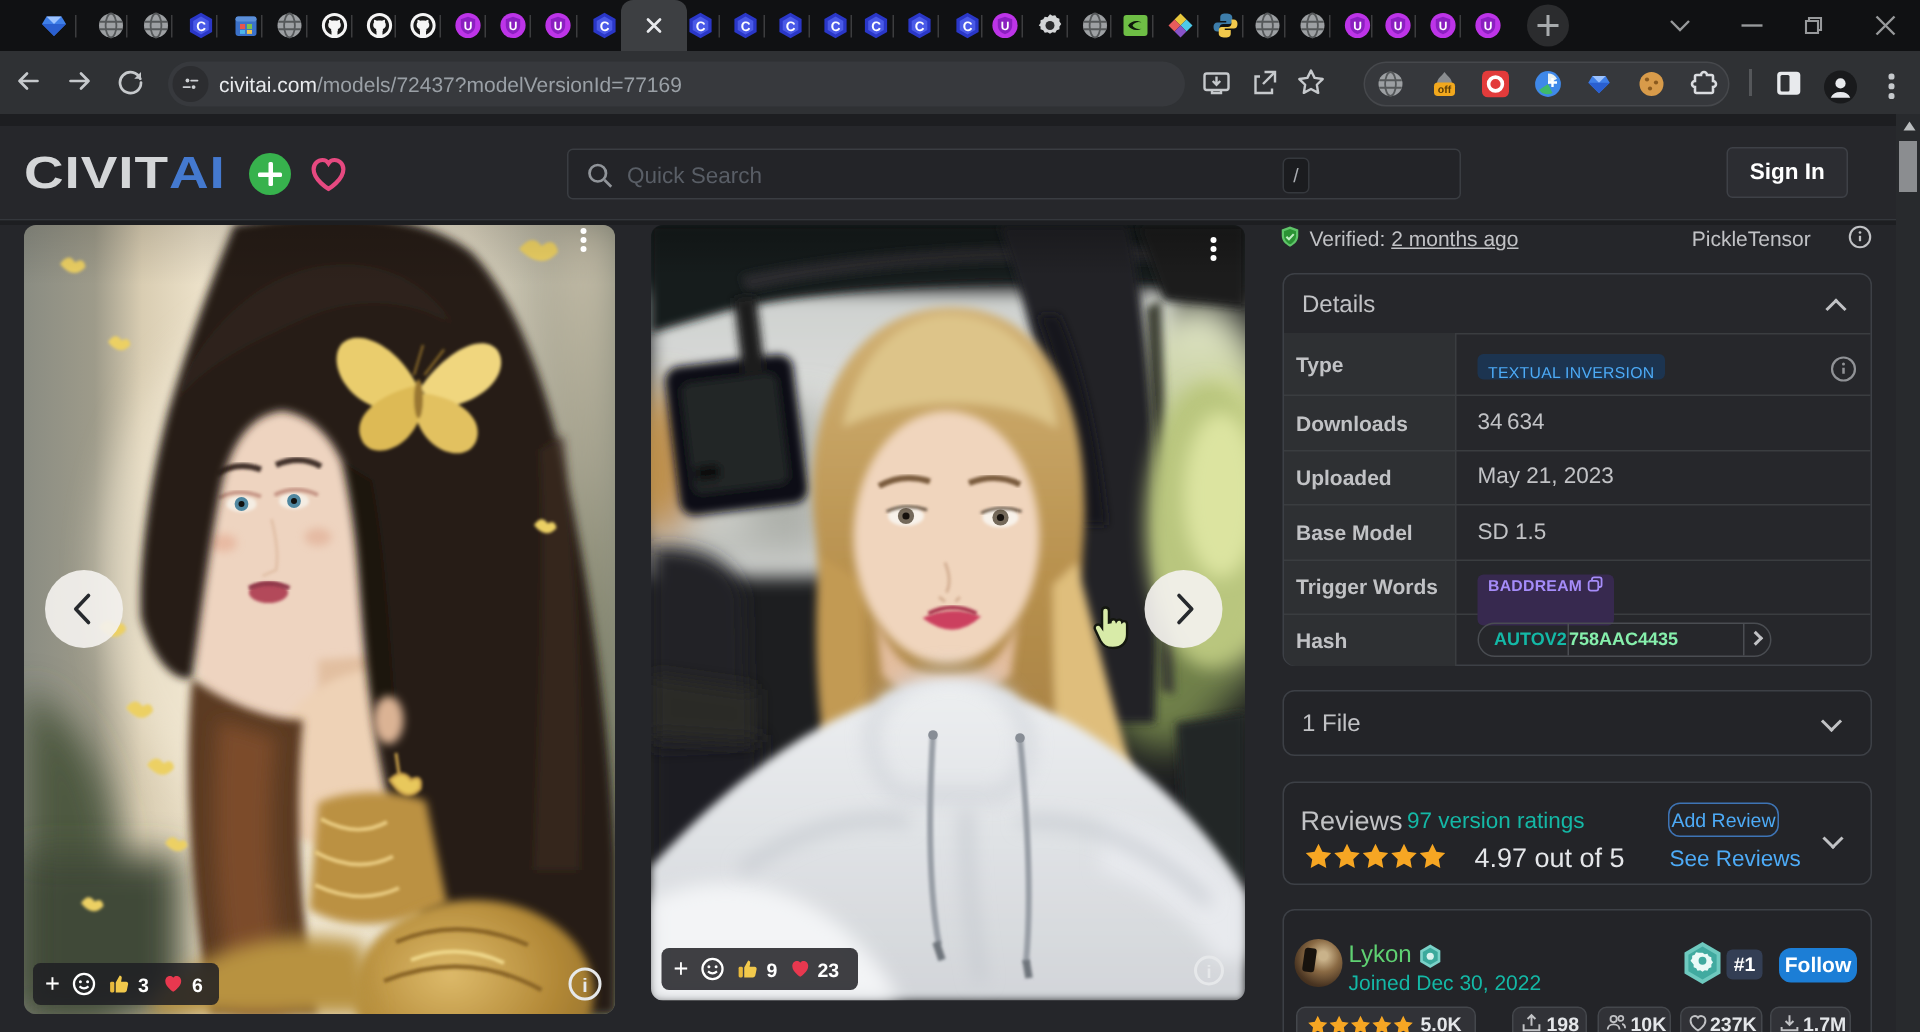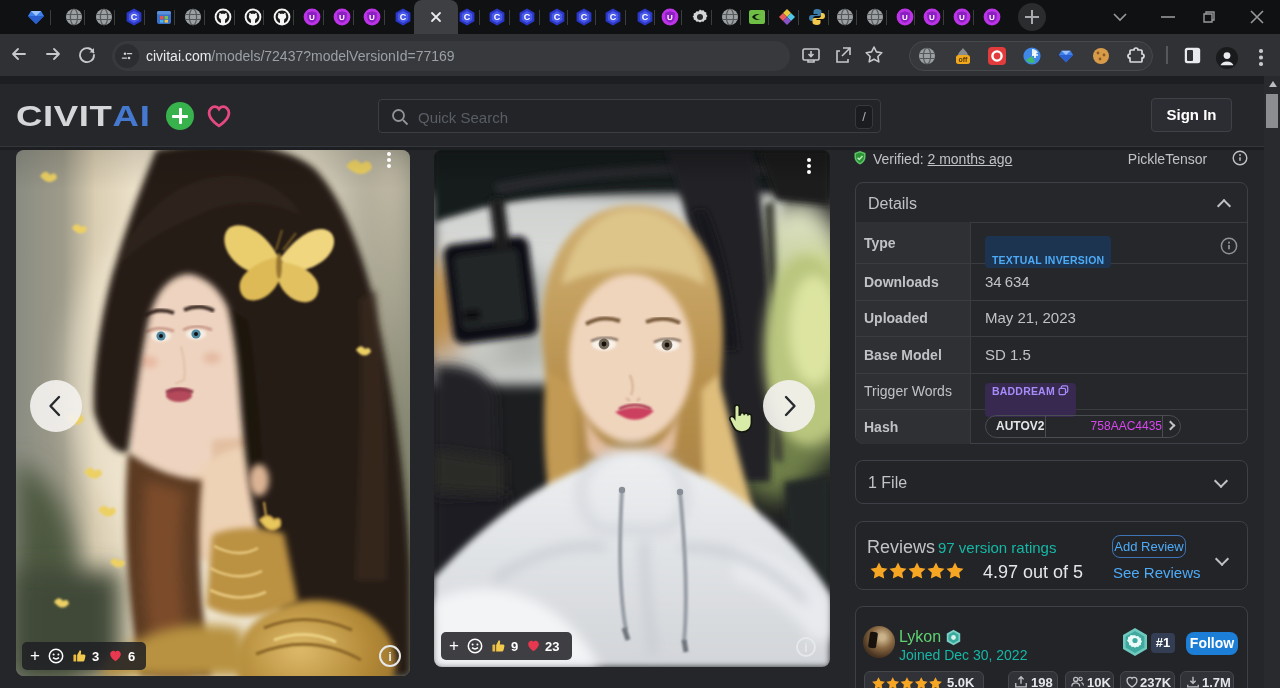--- a/index.html
+++ b/index.html
@@ -23,21 +23,21 @@
   #urltext { position:absolute; left:34px; top:7px; font-size:14px; color:#e8eaed; white-space:nowrap; }
   #urltext span { color:#9aa0a6;margin-top:21px; }
   #extpill { position:absolute; left:909px; top:7px; width:244px; height:30px; background:#36383c; border-radius:15px; border:1px solid #46484c; }
   
   #siteheader { position:absolute; left:0; top:84px; width:1264px; height:63px; background:#26272b; border-bottom:1px solid #34373c; }
   #logo { position:absolute; left:16px; top:15px; font-size:30px; font-weight:bold; letter-spacing:0.5px; color:#d4d6d8; transform:scale(1.22,1.0); transform-origin:left; }
   #logo b { color:#4479cf; }
   #plusbtn { position:absolute; left:166px; top:18px; width:28px; height:28px; border-radius:50%; background:#37b24d; }
   #plusbtn:before { content:""; position:absolute; left:6px; top:12.5px; width:16px; height:3px; background:#fff; border-radius:1px; }
   #plusbtn:after { content:""; position:absolute; left:12.5px; top:6px; width:3px; height:16px; background:#fff; border-radius:1px; }
-  #searchbox { position:absolute; left:378px; top:15px; width:503px; height:34px; background:#232428; border:1px solid #3a3d42; border-radius:4px; }
+  #searchbox { position:absolute; left:378px; top:15px; width:596px; height:34px; background:#232428; border:1px solid #3a3d42; border-radius:4px; }
   #signin { position:absolute; left:1151px; top:14px; width:81px; height:34px; background:#2c2d32; border:1px solid #3e4147; border-radius:4px; color:#fff; font-weight:bold; font-size:15px; text-align:center; line-height:32px; }
   
   .imgcard { position:absolute; top:150px; border-radius:8px; overflow:hidden; }
   .rbar { position:absolute; height:28px; background:rgba(30,31,35,0.85); border-radius:5px; color:#fff; }
   .dots3 { position:absolute; width:4px; height:4px; border-radius:50%; background:#fff; box-shadow:0 6px 0 #fff, 0 12px 0 #fff; }
   .navbtn { position:absolute; width:52px; height:52px; border-radius:50%; background:#f3f1ee; opacity:0.92; }
   .infobtn { position:absolute; border:2px solid #e6e8ea; border-radius:50%; color:#e6e8ea; font-weight:bold; text-align:center; }
   
   .card { position:absolute; left:855px; width:393px; background:#2b2c30; border:1px solid #3d4046; border-radius:8px; }
   .gtxt { color:#c1c2c5;text-align:center; }
@@ -631,39 +631,39 @@
       <div class="abs" style="left:114px;top:39px;width:1px;height:222px;background:#3a3d40"></div>
       <div class="abs" style="left:0;top:80px;width:391px;height:1px;background:#3a3d40"></div>
       <div class="abs" style="left:0;top:117px;width:391px;height:1px;background:#3a3d40"></div>
       <div class="abs" style="left:0;top:153px;width:391px;height:1px;background:#3a3d40"></div>
       <div class="abs" style="left:0;top:190px;width:391px;height:1px;background:#3a3d40"></div>
       <div class="abs" style="left:0;top:226px;width:391px;height:1px;background:#3a3d40"></div>
       <div class="abs gtxt" style="left:8px;top:52px;font-size:14px;font-weight:bold">Type</div>
       <div class="abs gtxt" style="left:8px;top:91px;font-size:14px;font-weight:bold">Downloads</div>
       <div class="abs gtxt" style="left:8px;top:127px;font-size:14px;font-weight:bold">Uploaded</div>
       <div class="abs gtxt" style="left:8px;top:164px;font-size:14px;font-weight:bold">Base Model</div>
-      <div class="abs gtxt" style="left:8px;top:200px;font-size:14px;font-weight:normal">Trigger Words</div>
+      <div class="abs gtxt" style="left:8px;top:200px;font-size:14px;font-weight:bold">Trigger Words</div>
       <div class="abs gtxt" style="left:8px;top:236px;font-size:14px;font-weight:bold">Hash</div>
-      <div class="abs" style="left:129px;top:53px;height:17px;padding:16px 7px;background:#1c3450;border-radius:4px;color:#4dabf7;font-size:10.5px;font-weight:bold;letter-spacing:0.2px;line-height:17px">TEXTUAL INVERSION</div>
+      <div class="abs" style="left:129px;top:53px;height:17px;padding:5px 7px;background:#1c3450;border-radius:4px;color:#4dabf7;font-size:10.5px;font-weight:normal;letter-spacing:0.2px;line-height:17px">TEXTUAL INVERSION</div>
       <svg class="abs" style="left:364px;top:54px" width="18" height="18" viewBox="0 0 16 16">
           <circle cx="8" cy="8" r="6.8" fill="none" stroke="#909296" stroke-width="1.3"></circle>
           <path d="M8 7.2v3.6" stroke="#909296" stroke-width="1.5"></path>
           <circle cx="8" cy="5" r="0.9" fill="#909296"></circle>
         </svg>
       <div class="abs gtxt" style="left:129px;top:90px;font-size:15px">34 634</div>
       <div class="abs gtxt" style="left:129px;top:126px;font-size:15px">May 21, 2023</div>
       <div class="abs gtxt" style="left:129px;top:163px;font-size:15px">SD 1.5</div>
       <div class="abs" style="left:129px;top:200px;height:34px;padding:0 7px;background:#37294f;border-radius:4px;color:#a58cf9;font-size:10.5px;font-weight:bold;letter-spacing:0.2px;line-height:17px">BADDREAM <svg width="11" height="11" viewBox="0 0 12 12" style="vertical-align:-1px">
             <rect x="3.6" y="1" width="7" height="7" rx="1.5" fill="none" stroke="#a58cf9" stroke-width="1.3"></rect>
             <rect x="1.2" y="3.6" width="7" height="7" rx="1.5" fill="#37294f" stroke="#a58cf9" stroke-width="1.3"></rect>
           </svg></div>
       <div class="abs" style="left:129px;top:232px;width:196px;height:23px;border:1px solid #4a4d52;border-radius:12px">
-        <div class="abs" style="left:10px;top:3px;font-size:12px;font-weight:bold;color:#e5e5e5">AUTOV2</div>
+        <div class="abs" style="left:10px;top:3px;font-size:12px;font-weight:bold;color:#14b8a6">AUTOV2</div>
         <div class="abs" style="left:59px;top:0;width:1px;height:21px;background:#4a4d52"></div>
-        <div class="abs" style="left:60px;top:3px;width:116px;text-align:right;font-size:12px;font-weight:normal;color:#d946ef">758AAC4435</div>
+        <div class="abs" style="left:60px;top:3px;width:116px;text-align:left;font-size:12px;font-weight:bold;color:#86efac">758AAC4435</div>
         <div class="abs" style="left:176px;top:0;width:1px;height:21px;background:#4a4d52"></div>
         <div class="chev chevdown" style="left:181px;top:6px;width:7px;height:7px;transform:rotate(-45deg)"></div>
       </div>
     </div>
 
     <div class="card" style="top:460px;height:44px;background:#232428">
       <div class="abs gtxt" style="left:12px;top:13px;font-size:16px">1 File</div>
       <div class="chev chevdown" style="left:360px;top:15px"></div>
     </div>
 

